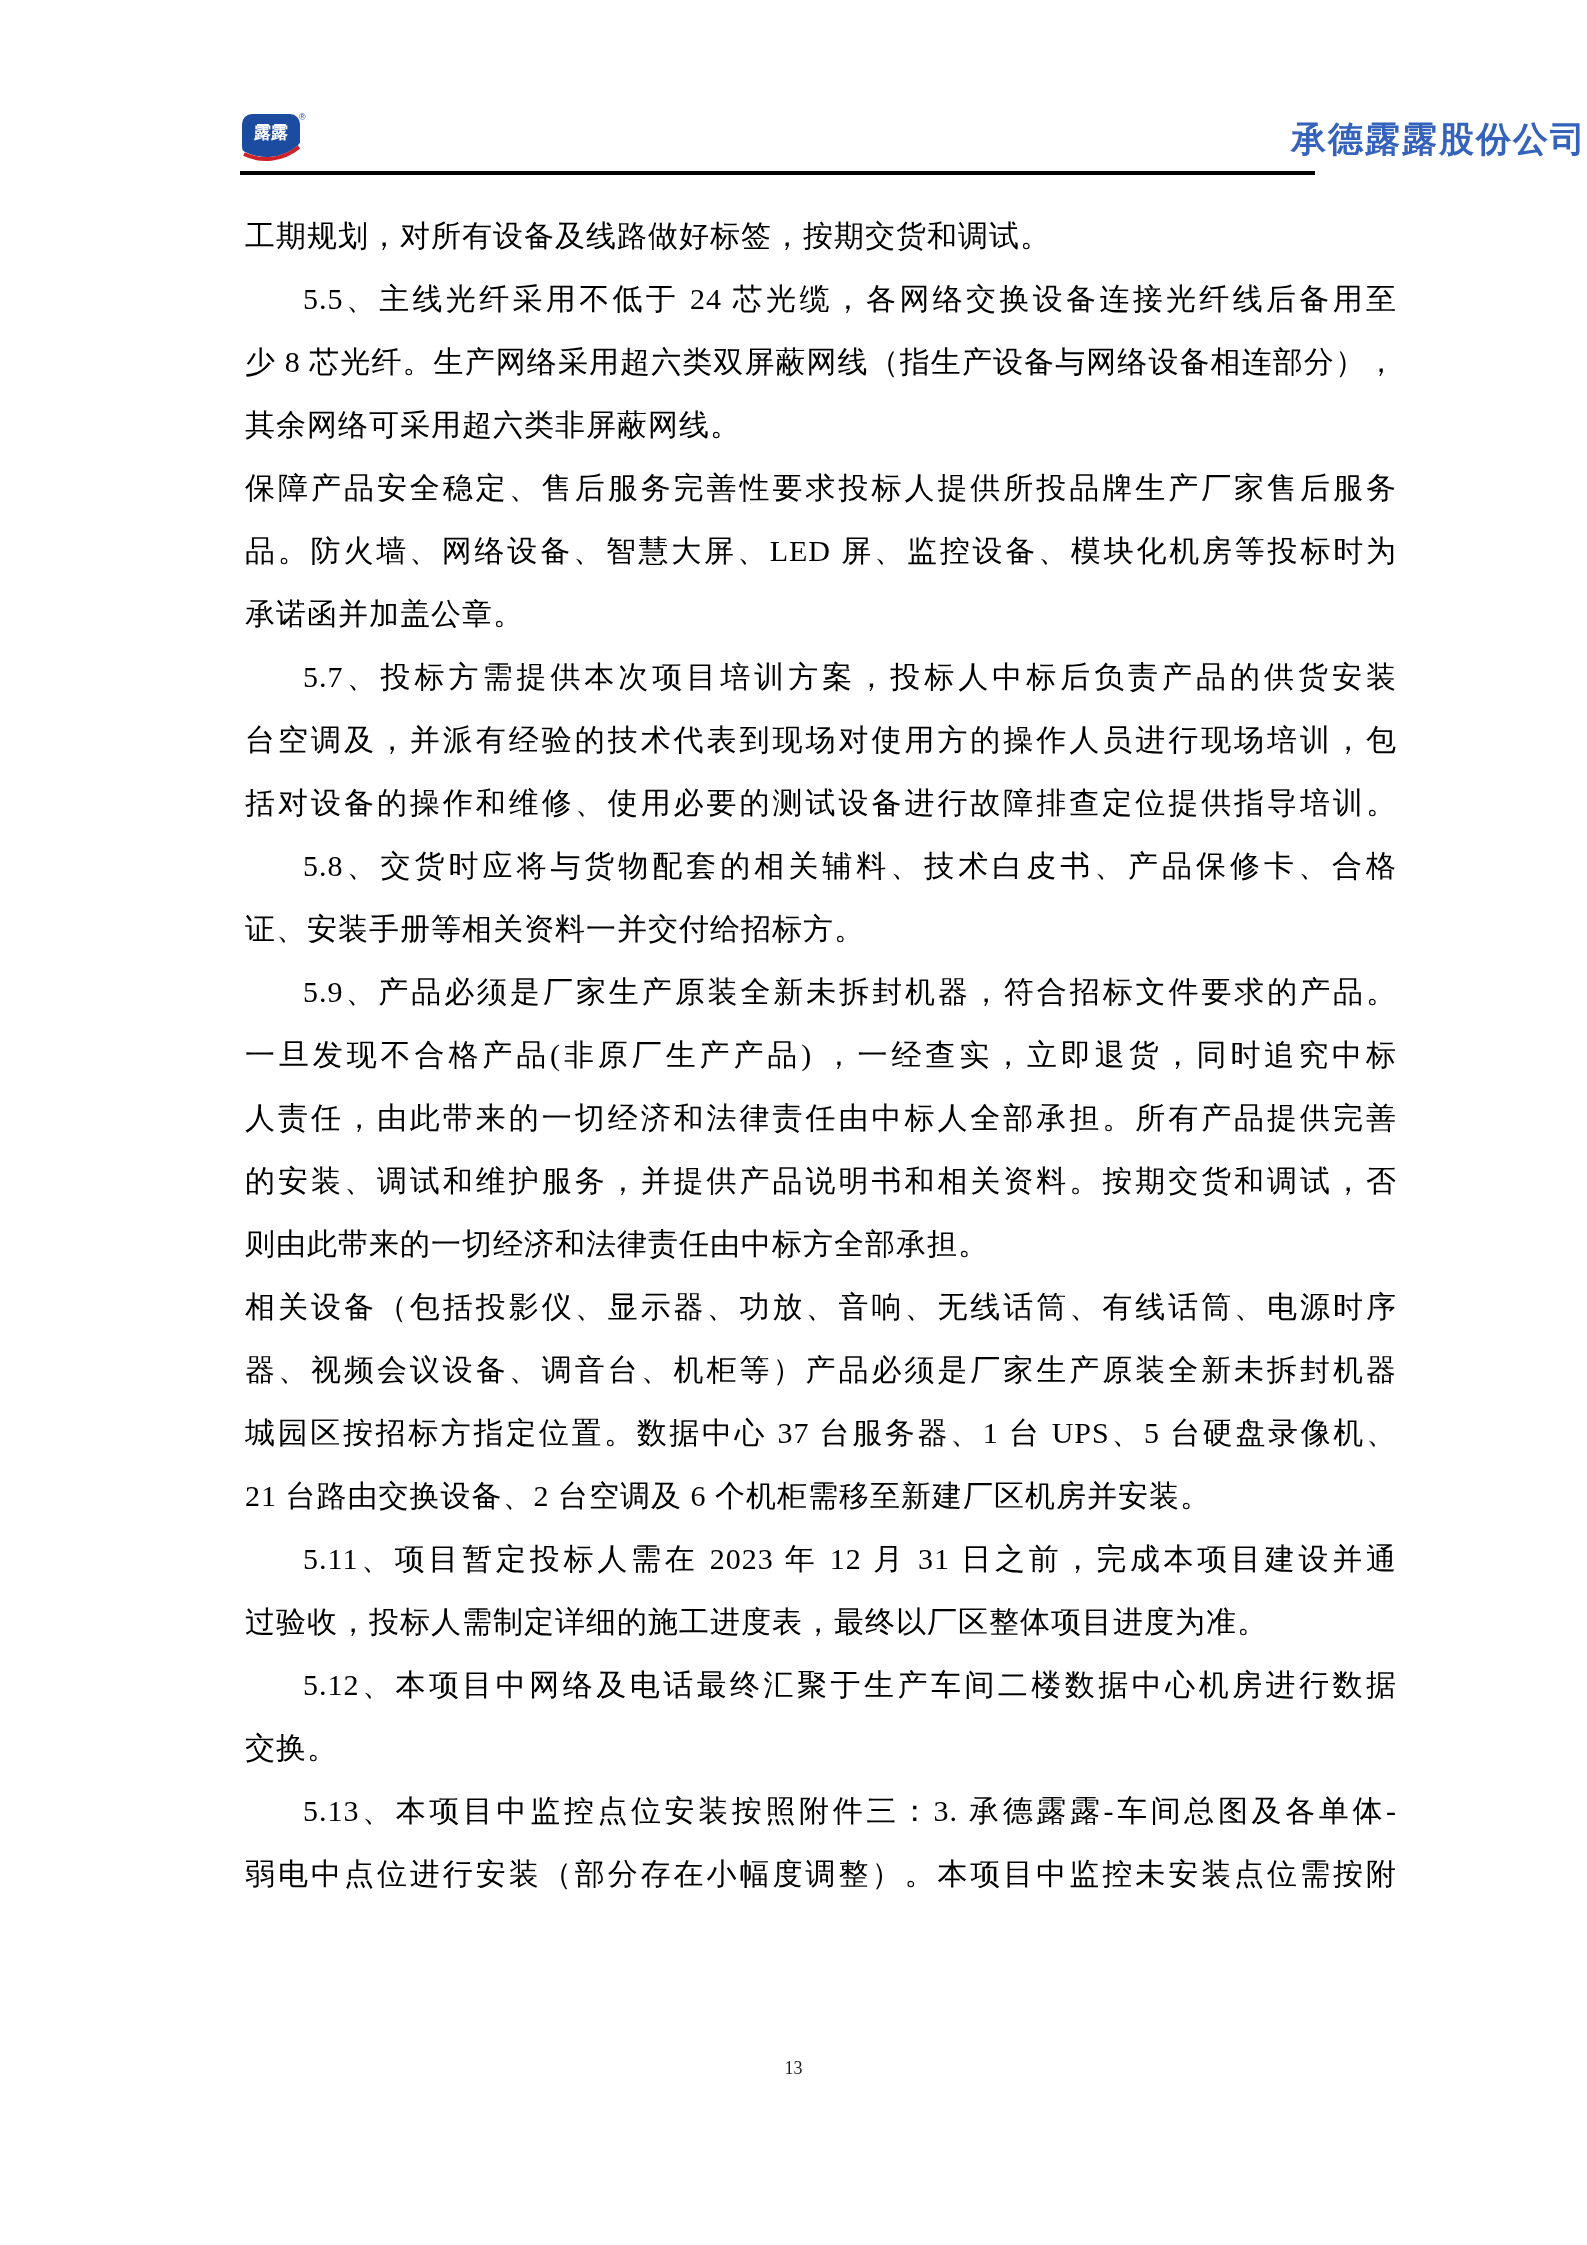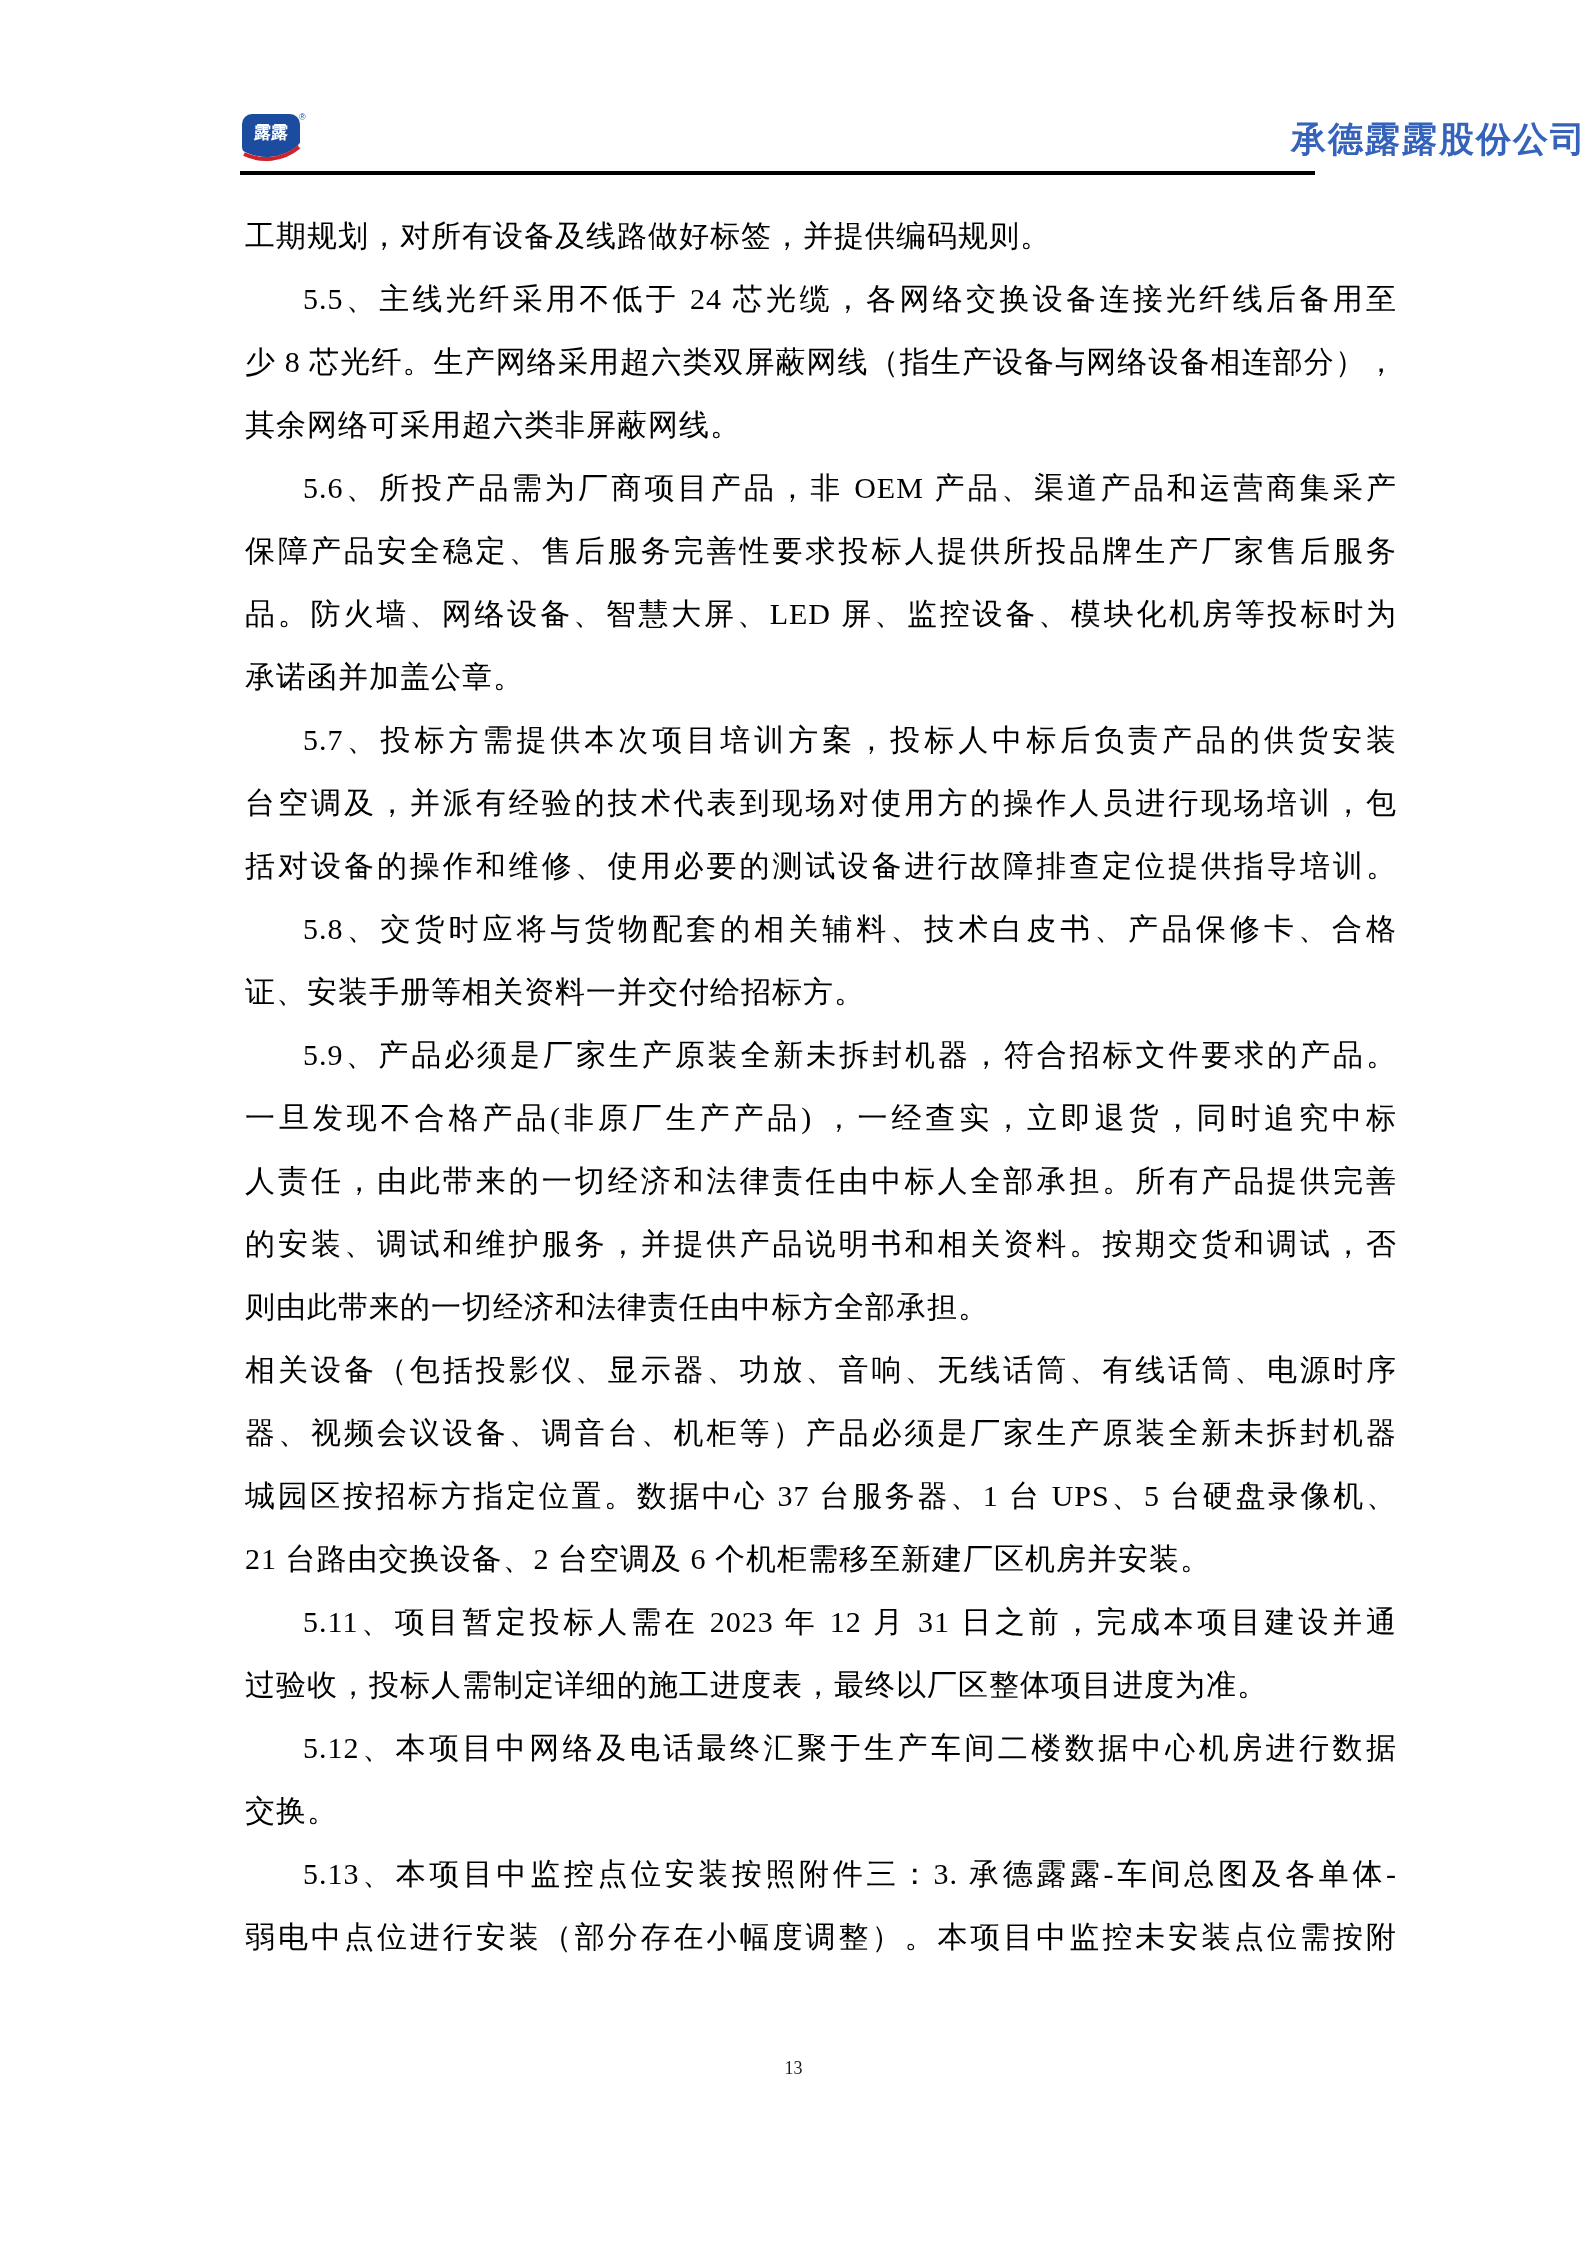--- a/index.html
+++ b/index.html
@@ -114,25 +114,24 @@
       </svg>
     </div>
 
     <h1 class="company">承德露露股份公司</h1>
 
     <div class="rule"></div>
   </header>
 
   <main class="doc-body">
 
-  <div class="line end"><span>工期规划，对所有设备及线路做好标签，并提供编码规则。</span></div>
+  <div class="line end"><span>工期规划，对所有设备及线路做好标签，按期交货和调试。</span></div>
       <div class="line justify indent"><span>5.5、主线光纤采用不低于 24 芯光缆，各网络交换设备连接光纤线后备用至</span></div>
       <div class="line justify"><span>少 8 芯光纤。生产网络采用超六类双屏蔽网线（指生产设备与网络设备相连部分），</span></div>
       <div class="line end"><span>其余网络可采用超六类非屏蔽网线。</span></div>
-      <div class="line justify indent"><span>5.6、所投产品需为厂商项目产品，非 OEM 产品、渠道产品和运营商集采产</span></div>
       <div class="line justify"><span>保障产品安全稳定、售后服务完善性要求投标人提供所投品牌生产厂家售后服务</span></div>
       <div class="line justify"><span>品。防火墙、网络设备、智慧大屏、LED 屏、监控设备、模块化机房等投标时为</span></div>
       <div class="line end"><span>承诺函并加盖公章。</span></div>
       <div class="line justify indent"><span>5.7、投标方需提供本次项目培训方案，投标人中标后负责产品的供货安装</span></div>
       <div class="line justify"><span>台空调及，并派有经验的技术代表到现场对使用方的操作人员进行现场培训，包</span></div>
       <div class="line justify"><span>括对设备的操作和维修、使用必要的测试设备进行故障排查定位提供指导培训。</span></div>
       <div class="line justify indent"><span>5.8、交货时应将与货物配套的相关辅料、技术白皮书、产品保修卡、合格</span></div>
       <div class="line end"><span>证、安装手册等相关资料一并交付给招标方。</span></div>
       <div class="line justify indent"><span>5.9、产品必须是厂家生产原装全新未拆封机器，符合招标文件要求的产品。</span></div>
       <div class="line justify"><span>一旦发现不合格产品(非原厂生产产品) ，一经查实，立即退货，同时追究中标</span></div>

